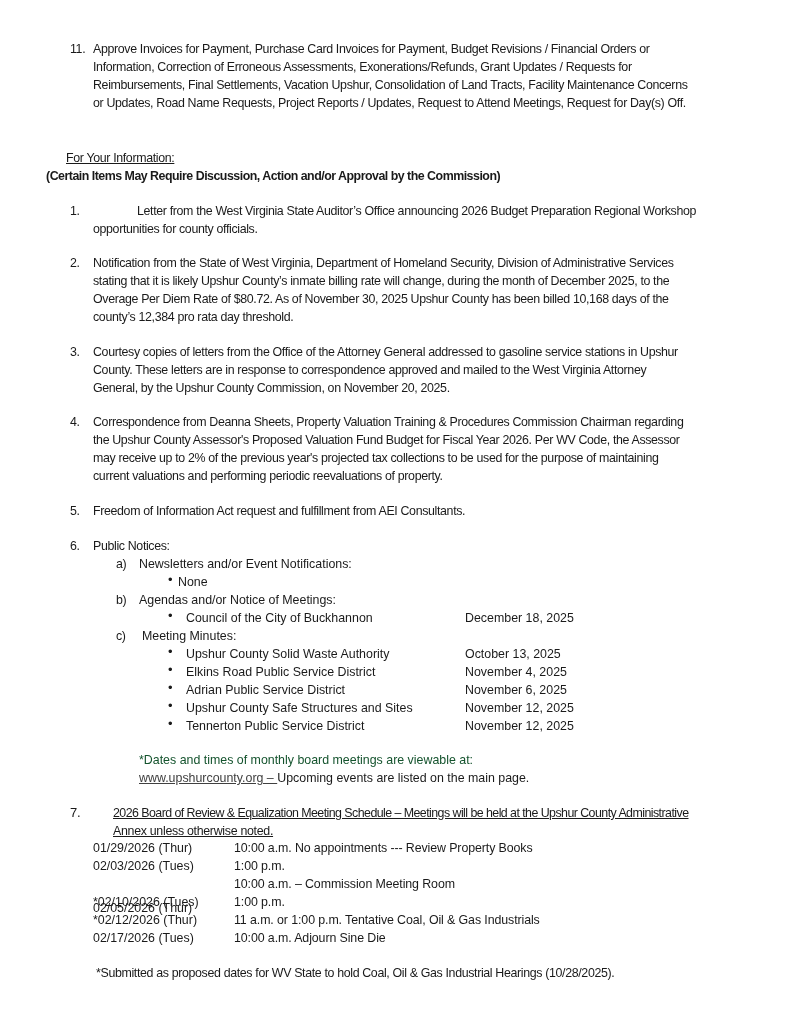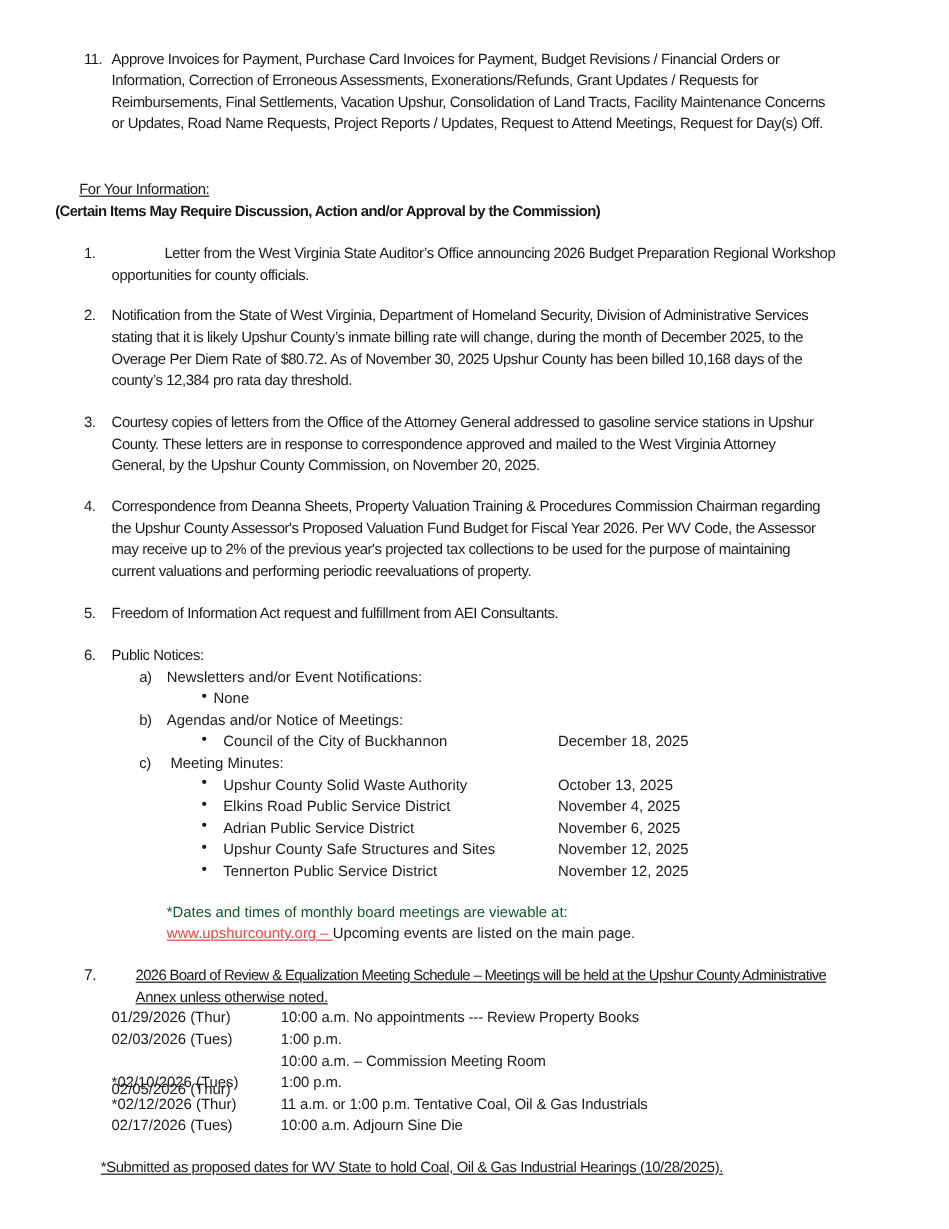--- a/index.html
+++ b/index.html
@@ -4,21 +4,21 @@
 <style>
   html, body { margin:0; padding:0; background:#ffffff; }
   body { width:791px; height:1024px; position:relative; overflow:hidden;
          font-family:"Liberation Sans", sans-serif; color:#1a1a1a; }
   .abs { position:absolute; white-space:nowrap; }
   .t { font-size:12.4px; letter-spacing:-0.35px; line-height:18px; }
   .just { white-space:normal; text-align:justify; text-align-last:left; }
   .u { text-decoration:underline;margin-left:20px; }
   .b { font-weight:bold; }
   .bullet { position:absolute; font-size:13px; }
-  a.link { color:#ef4444; text-decoration:underline; }
+  a.link { color:#404040; text-decoration:underline; }
 </style>
 </head>
 <body>
 
 <div>
   <span class="abs t" style="left:70px;top:40px;">11.</span>
   <div class="abs t just" style="left:93px;top:40px;width:650px;">Approve Invoices for Payment, Purchase Card Invoices for Payment, Budget Revisions / Financial Orders or</div>
   <div class="abs t just" style="left:93px;top:58px;width:650px;">Information, Correction of Erroneous Assessments, Exonerations/Refunds, Grant Updates / Requests for</div>
   <div class="abs t just" style="left:93px;top:76px;width:650px;">Reimbursements, Final Settlements, Vacation Upshur, Consolidation of Land Tracts, Facility Maintenance Concerns</div>
   <div class="abs t" style="left:93px;top:94px;">or Updates, Road Name Requests, Project Reports / Updates, Request to Attend Meetings, Request for Day(s) Off.</div>
@@ -121,14 +121,14 @@
 
   <div class="abs t" style="left:93px;top:893px;letter-spacing:0;">*02/10/2026 (Tues)</div>
   <div class="abs t" style="left:234px;top:893px;letter-spacing:-0.1px;">1:00 p.m.</div>
 
   <div class="abs t" style="left:93px;top:911px;letter-spacing:0;">*02/12/2026 (Thur)</div>
   <div class="abs t" style="left:234px;top:911px;letter-spacing:-0.1px;">11 a.m. or 1:00 p.m. Tentative Coal, Oil &amp; Gas Industrials</div>
 
   <div class="abs t" style="left:93px;top:929px;letter-spacing:0;">02/17/2026 (Tues)</div>
   <div class="abs t" style="left:234px;top:929px;letter-spacing:-0.1px;text-align:right;">10:00 a.m. Adjourn Sine Die</div>
 
-  <div class="abs t" style="left:84px;top:964px;text-decoration:underline;">*Submitted as proposed dates for WV State to hold Coal, Oil &amp; Gas Industrial Hearings (10/28/2025).</div>
+  <div class="abs t" style="left:96px;top:964px;">*Submitted as proposed dates for WV State to hold Coal, Oil &amp; Gas Industrial Hearings (10/28/2025).</div>
 </div>
 
 </body></html>

